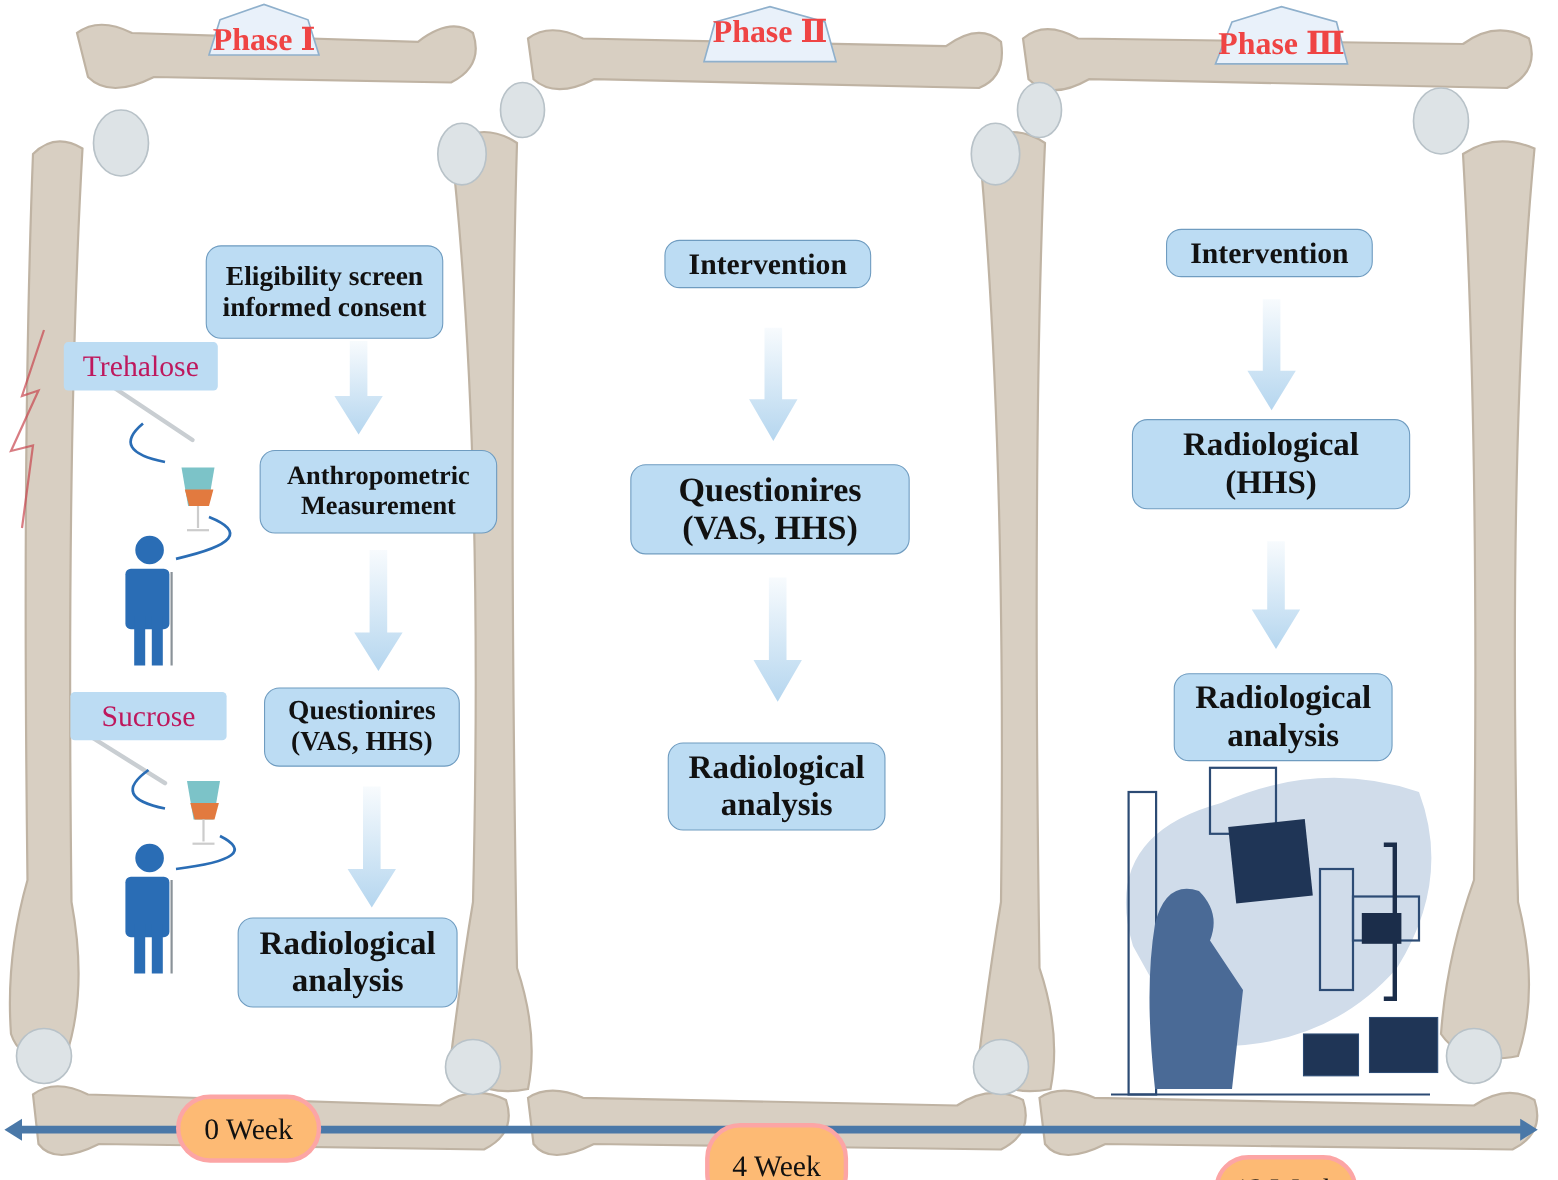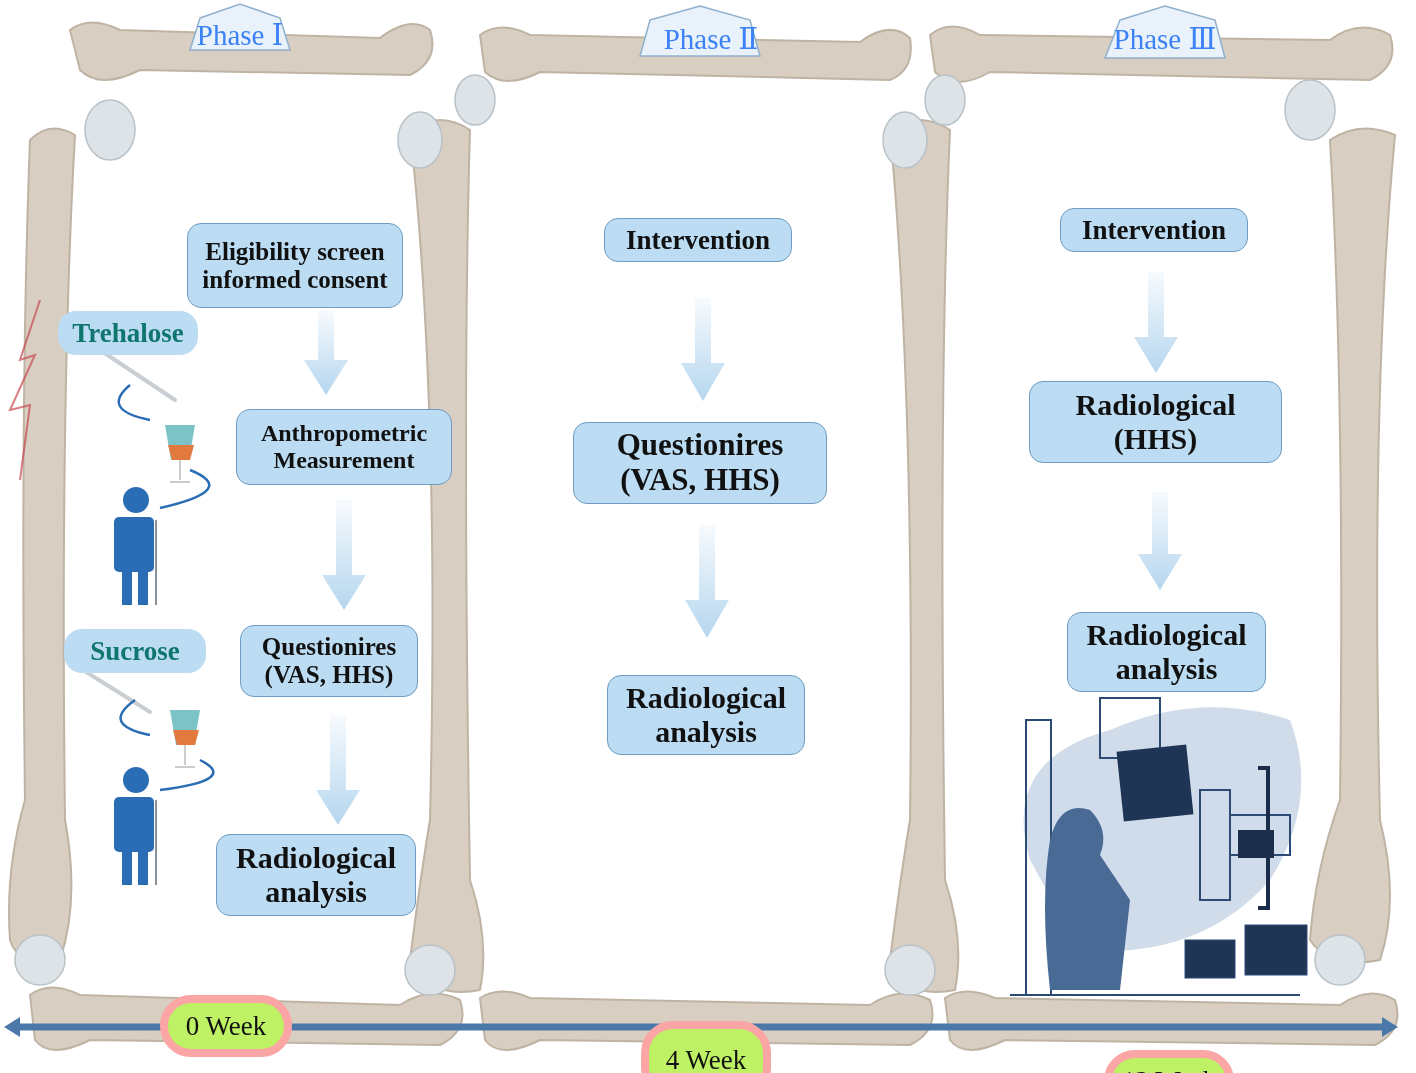--- a/index.html
+++ b/index.html
@@ -1,22 +1,22 @@
 <!DOCTYPE html>
 <html><head>
 <meta charset="utf-8">
 <style>
   html,body{margin:0;padding:0;background:#fff;}
   body{width:1416px;height:1073px;position:relative;overflow:hidden;font-family:"Liberation Serif","DejaVu Serif",serif;}
   svg.bg{position:absolute;left:0;top:0;}
   .box{position:absolute;background:#bcdcf3;border:1.5px solid #6f9cc0;border-radius:14px;box-sizing:border-box;
        display:flex;align-items:center;justify-content:center;text-align:center;font-weight:bold;color:#111;line-height:1.12;white-space:pre-line;}
-  .pill{position:absolute;background:#bcdcf3;border-radius:18px;font-weight:bold;color:#0f766e;display:flex;align-items:center;justify-content:center;}
-  .phase{position:absolute;display:flex;align-items:center;justify-content:center;font-weight:normal;font-size:29px;color:#3b82f6;}
-  .week{position:absolute;background:#bef264;border:8px solid #fca5a5;border-radius:32px;box-sizing:border-box;
+  .pill{position:absolute;background:#bcdcf3;border-radius:4px;font-weight:normal;color:#be185d;display:flex;align-items:center;justify-content:center;}
+  .phase{position:absolute;display:flex;align-items:center;justify-content:center;font-weight:bold;font-size:29px;color:#ef4444;}
+  .week{position:absolute;background:#fdba74;border:4px solid #fca5a5;border-radius:32px;box-sizing:border-box;
         display:flex;align-items:center;justify-content:center;font-size:27px;color:#111;}
 </style>
 </head>
 <body>
 
 <svg class="bg" width="1416" height="1073">
   <defs>
     <linearGradient id="ag" x1="0" y1="0" x2="0" y2="1">
       <stop offset="0" stop-color="#b5d6ef" stop-opacity="0.1"></stop>
       <stop offset="1" stop-color="#b5d6ef" stop-opacity="1"></stop>
@@ -124,21 +124,21 @@
     <path d="M1258,768 h10 v140 h-10" fill="none" stroke="#1b2d4a" stroke-width="4"></path>
     <rect x="1238" y="830" width="36" height="28" fill="#1b2d4a"></rect>
     <rect x="1120" y="748" width="70" height="70" fill="#1f3556" transform="rotate(-6 1155 783)"></rect>
     <path d="M1050,840 Q1060,800 1090,810 Q1110,830 1100,855 L1130,900 L1120,990 L1050,990 Q1040,900 1050,840 Z" fill="#4a6a96"></path>
     <rect x="1185" y="940" width="50" height="38" fill="#1f3556" stroke="#2c4b74"></rect>
     <rect x="1245" y="925" width="62" height="50" fill="#1f3556" stroke="#2c4b74"></rect>
   </g>
 </svg>
 
 <div class="phase" style="left:190px;top:18px;width:100px;height:34px;">Phase Ⅰ</div>
-<div class="phase" style="left:640px;top:22px;width:120px;height:34px;margin-left:11px;">Phase Ⅱ</div>
+<div class="phase" style="left:640px;top:11px;width:120px;height:34px;">Phase Ⅱ</div>
 <div class="phase" style="left:1105px;top:22px;width:120px;height:34px;">Phase Ⅲ</div>
 
 <div class="box" style="left:187px;top:223px;width:216px;height:85px;font-size:25px;">Eligibility screen
 informed consent</div>
 <div class="box" style="left:236px;top:409px;width:216px;height:76px;font-size:24px;">Anthropometric
 Measurement</div>
 <div class="box" style="left:240px;top:625px;width:178px;height:72px;font-size:25px;">Questionires
 (VAS, HHS)</div>
 <div class="box" style="left:216px;top:834px;width:200px;height:82px;font-size:30px;">Radiological
 analysis</div>

